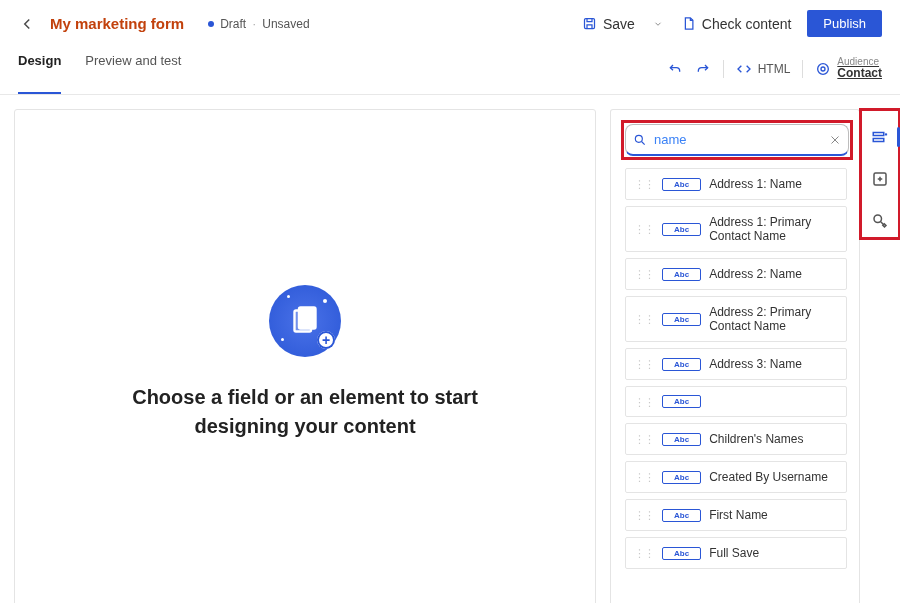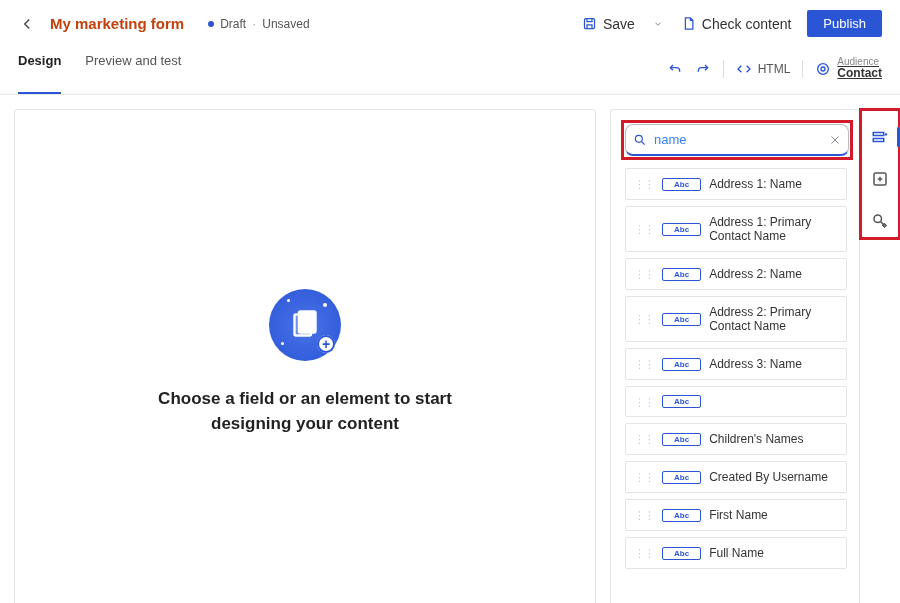--- a/index.html
+++ b/index.html
@@ -54,21 +54,21 @@
   }
   .hero-icon {
     width:72px; height:72px; border-radius:50%;
     background:radial-gradient(circle at 50% 50%, #4a72e8, #2a56d6);
     display:flex; align-items:center; justify-content:center;
     position:relative; margin-bottom:26px;
   }
   .hero-icon svg { width:36px; height:36px; }
   .hero-plus { position:absolute; right:6px; bottom:8px; width:18px;height:18px;border-radius:50%;background:#fff;display:flex;align-items:center;justify-content:center;color:#2a56d6;font-weight:bold;font-size:14px;box-shadow:0 0 0 2px #2a56d6 inset;}
   .sparkle {position:absolute;background:#fff;border-radius:50%;}
-  .canvas-title { font-size:17px; font-weight:600; color:#222; max-width:420px; line-height:1.45;}
+  .canvas-title { font-size:20px; font-weight:600; color:#222; max-width:420px; line-height:1.45;}
   .right-col { display:flex; height:100%; }
   .fields-panel {
     width:250px; border:1px solid #e4e4e4; border-left:1px solid #e4e4e4;
     border-bottom:none; border-radius:3px 3px 0 0;
     padding:14px 10px 0 14px; background:#fff;
     display:flex; flex-direction:column; overflow:hidden;
   }
   .fields-head { display:flex; align-items:center; justify-content:space-between; margin-bottom:14px;}
   .fields-title { font-size:16px; font-weight:700; color:#222;}
   .kbd-ico { color:#888; font-size:13px;}
@@ -268,21 +268,21 @@
             <span>Created By Username</span>
           </div>
           <div class="field-item">
             <span class="drag-dots">⋮⋮</span>
             <span class="type-badge">Abc</span>
             <span>First Name</span>
           </div>
           <div class="field-item">
             <span class="drag-dots">⋮⋮</span>
             <span class="type-badge">Abc</span>
-            <span>Full Name</span>
+            <span>Full Save</span>
           </div>
         </div>
     </div>
 
     <div class="rail callout">
       <span class="rail-btn active">
         <svg width="18" height="18" viewBox="0 0 24 24" fill="none" stroke="currentColor" stroke-width="2">
             <rect x="3" y="6" width="14" height="4"></rect>
             <rect x="3" y="14" width="14" height="4"></rect>
             <path d="M20 7v3M18.5 8.5h3"></path>

